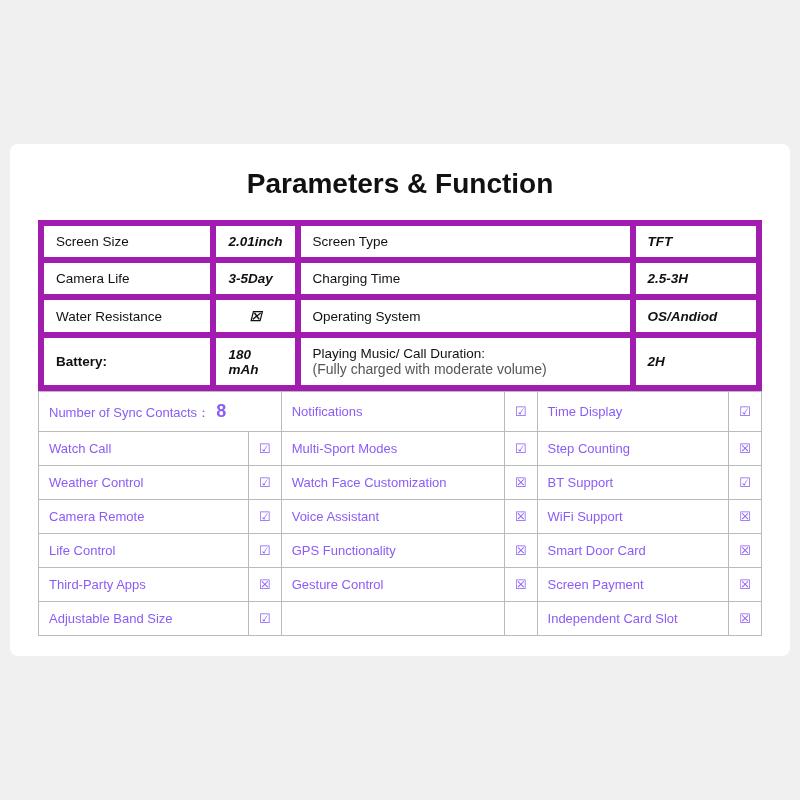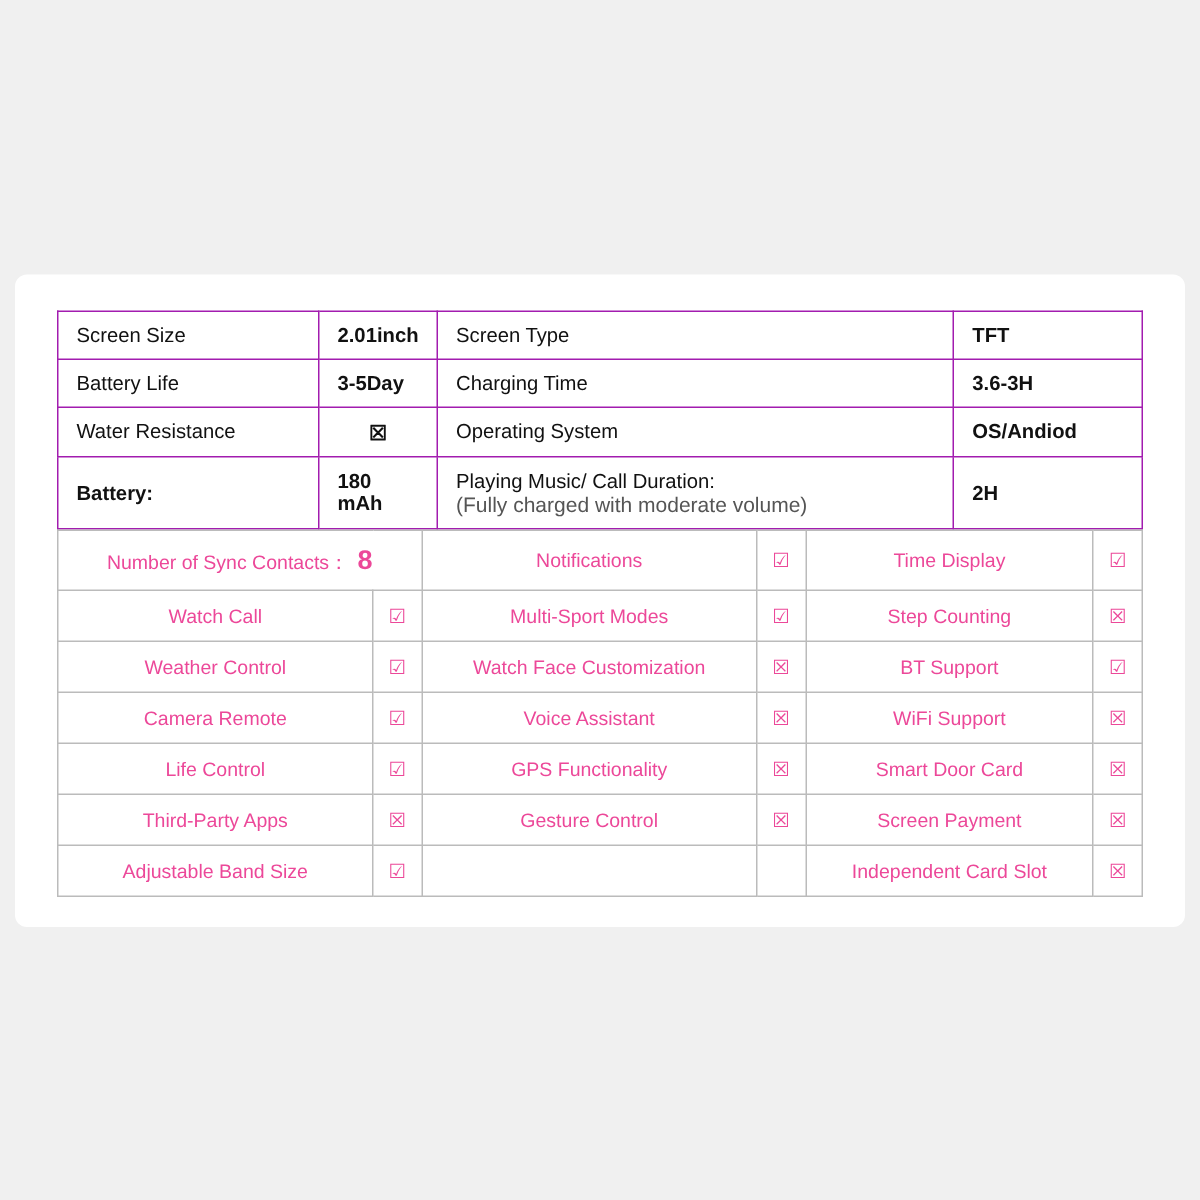--- a/index.html
+++ b/index.html
@@ -24,66 +24,66 @@
       margin-bottom: 20px;
       color: #111;
     }
     
     .specs-table {
       width: 100%;
       border-collapse: collapse;
       margin-bottom: 0;
     }
     .specs-table td {
-      border: 1px solid #a21caf;
+      border: 6px solid #a21caf;
       padding: 8px 12px;
       font-size: 13.5px;
       color: #111;
       vertical-align: middle;
     }
     .spec-label { font-weight: normal; color: #333; min-width: 100px; }
-    .spec-value { font-weight: 700; font-size: 15px; color: #111; }
+    .spec-value { font-weight: 700; font-size: 15px; color: #111; font-style: italic; }
     .spec-note { font-size: 14px; font-weight: normal; color: #555; }
 
     
     .feature-table {
       width: 100%;
       border-collapse: collapse;
     }
     .feature-table td {
       border: 1px solid #bbb;
       padding: 9px 10px;
       font-size: 13px;
-      color: #ec4899;
+      color: #8b5cf6;
       vertical-align: middle;
-      text-align: center;
     }
     .feat-label { min-width: 110px; }
     .feat-check { text-align: center; width: 32px; font-size: 17px; }
     .check-yes { color: #111; }
     .check-no { color: #111; }
   </style>
 </head>
 <body>
 
 <div class="card">
+  <div class="page-title">Parameters &amp; Function</div>
 
   <table class="specs-table">
     <tbody>
         <tr>
       <td class="spec-label">Screen Size</td>
       <td class="spec-value">2.01inch</td>
       <td class="spec-label">Screen Type</td>
       <td class="spec-value">TFT</td>
     </tr>
     <tr>
-      <td class="spec-label">Battery Life</td>
+      <td class="spec-label">Camera Life</td>
       <td class="spec-value">3-5Day</td>
       <td class="spec-label">Charging Time</td>
-      <td class="spec-value">3.6-3H</td>
+      <td class="spec-value">2.5-3H</td>
     </tr>
     <tr>
       <td class="spec-label">Water Resistance</td>
       <td class="spec-value feat-check">☒</td>
       <td class="spec-label">Operating System</td>
       <td class="spec-value">OS/Andiod</td>
     </tr>
     <tr>
       <td class="spec-label" style="font-weight:700;margin-left:27px;">Battery:</td>
       <td class="spec-value">180 mAh</td>

